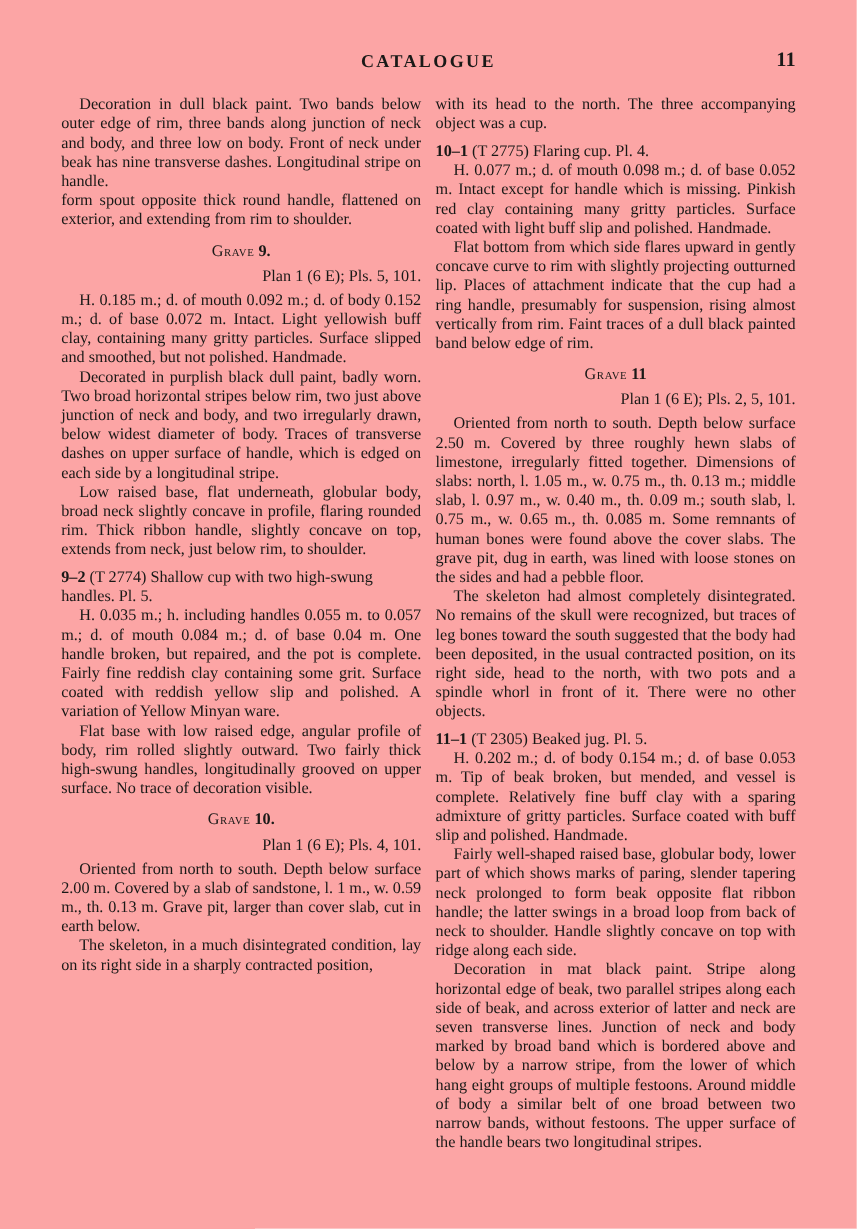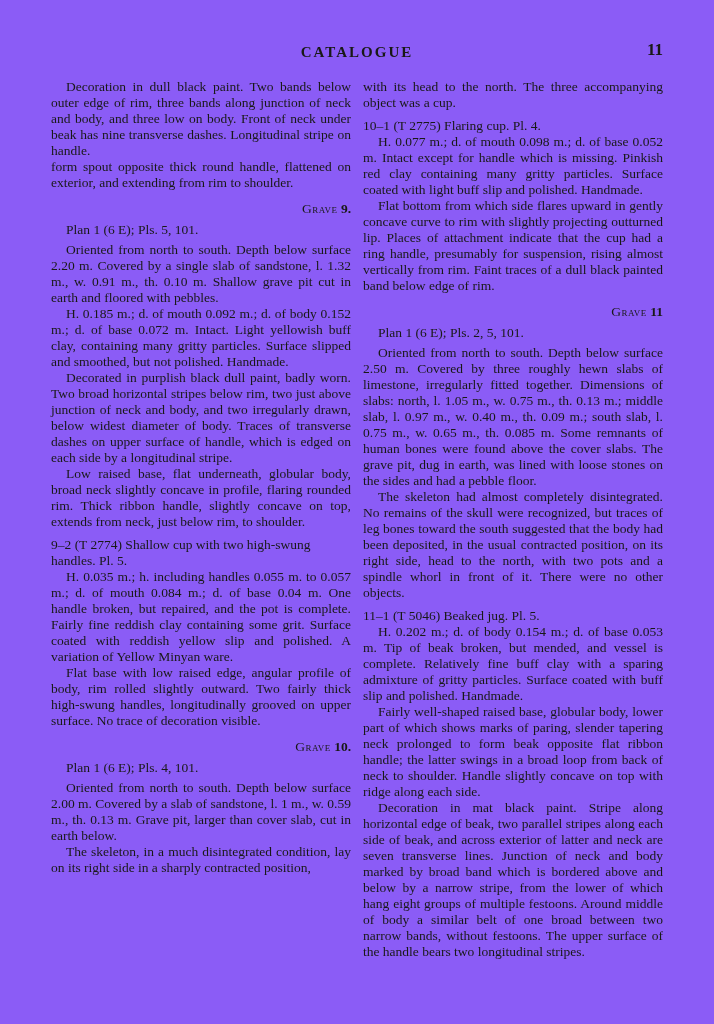--- a/index.html
+++ b/index.html
@@ -4,21 +4,21 @@
 <style>
   html, body {
     margin: 0;
     padding: 0;
     background: #fcfcfa;
   }
   .page {
     position: relative;
     width: 714px;
     height: 1024px;
-    background: #8b5cf6;
+    background: #fca5a5;
     overflow: hidden;
     color: #191917;
     font-family: "Liberation Serif", "DejaVu Serif", serif;
   }
   .content {
     width: 612px;
     margin: 0 auto;
     padding-top: 42px;
   }
   .page-header {
@@ -48,74 +48,73 @@
   .col {
     width: 300px;
     text-align: justify;
     font-size: 13.5px;
     line-height: 16px;
   }
   .para { margin: 0; }
   .para.indent { text-indent: 15px; }
   .grave-heading {
     margin: 10px 0 5px 0;
-    text-align: right;
+    text-align: center;
   }
   .grave-word {
     font-variant: small-caps;
     letter-spacing: 0.5px;
   }
   .grave-num { font-weight: bold; }
   .plan-line {
     margin: 0 0 4px 0;
     padding-left: 15px;
-    text-align: left;
+    text-align: right;
   }
   .entry-heading {
     margin: 7px 0 0 0;
     text-align: left;
   }
-  .entry-label { font-weight: normal; }
+  .entry-label { font-weight: bold; }
 </style>
 </head>
 <body>
 
 <div class="page">
   <div class="content">
     <div class="page-header">
       <div class="running-title">CATALOGUE</div>
       <div class="page-number">11</div>
     </div>
     <div class="columns">
       <div class="col" id="col-left">
           <p class="para indent">Decoration in dull black paint. Two bands below outer edge of rim, three bands along junction of neck and body, and three low on body. Front of neck under beak has nine transverse dashes. Longitudinal stripe on handle.</p>
           <p class="para">form spout opposite thick round handle, flattened on exterior, and extending from rim to shoulder.</p>
           <div class="grave-heading"><span class="grave-word">Grave</span> <span class="grave-num">9.</span></div>
           <p class="plan-line">Plan 1 (6 E); Pls. 5, 101.</p>
-          <p class="para indent">Oriented from north to south. Depth below surface 2.20 m. Covered by a single slab of sandstone, l. 1.32 m., w. 0.91 m., th. 0.10 m. Shallow grave pit cut in earth and floored with pebbles.</p>
           <p class="para indent">H. 0.185 m.; d. of mouth 0.092 m.; d. of body 0.152 m.; d. of base 0.072 m. Intact. Light yellowish buff clay, containing many gritty particles. Surface slipped and smoothed, but not polished. Handmade.</p>
           <p class="para indent">Decorated in purplish black dull paint, badly worn. Two broad horizontal stripes below rim, two just above junction of neck and body, and two irregularly drawn, below widest diameter of body. Traces of transverse dashes on upper surface of handle, which is edged on each side by a longitudinal stripe.</p>
           <p class="para indent">Low raised base, flat underneath, globular body, broad neck slightly concave in profile, flaring rounded rim. Thick ribbon handle, slightly concave on top, extends from neck, just below rim, to shoulder.</p>
           <p class="entry-heading"><span class="entry-label">9–2</span> <span>(T 2774) Shallow cup with two high-swung handles. Pl. 5.</span></p>
           <p class="para indent">H. 0.035 m.; h. including handles 0.055 m. to 0.057 m.; d. of mouth 0.084 m.; d. of base 0.04 m. One handle broken, but repaired, and the pot is complete. Fairly fine reddish clay containing some grit. Surface coated with reddish yellow slip and polished. A variation of Yellow Minyan ware.</p>
           <p class="para indent">Flat base with low raised edge, angular profile of body, rim rolled slightly outward. Two fairly thick high-swung handles, longitudinally grooved on upper surface. No trace of decoration visible.</p>
           <div class="grave-heading"><span class="grave-word">Grave</span> <span class="grave-num">10.</span></div>
           <p class="plan-line">Plan 1 (6 E); Pls. 4, 101.</p>
           <p class="para indent">Oriented from north to south. Depth below surface 2.00 m. Covered by a slab of sandstone, l. 1 m., w. 0.59 m., th. 0.13 m. Grave pit, larger than cover slab, cut in earth below.</p>
           <p class="para indent">The skeleton, in a much disintegrated condition, lay on its right side in a sharply contracted position,</p>
         </div>
       <div class="col" id="col-right">
           <p class="para">with its head to the north. The three accompanying object was a cup.</p>
           <p class="entry-heading"><span class="entry-label">10–1</span> <span>(T 2775) Flaring cup. Pl. 4.</span></p>
           <p class="para indent">H. 0.077 m.; d. of mouth 0.098 m.; d. of base 0.052 m. Intact except for handle which is missing. Pinkish red clay containing many gritty particles. Surface coated with light buff slip and polished. Handmade.</p>
           <p class="para indent">Flat bottom from which side flares upward in gently concave curve to rim with slightly projecting outturned lip. Places of attachment indicate that the cup had a ring handle, presumably for suspension, rising almost vertically from rim. Faint traces of a dull black painted band below edge of rim.</p>
           <div class="grave-heading"><span class="grave-word">Grave</span> <span class="grave-num">11</span></div>
           <p class="plan-line">Plan 1 (6 E); Pls. 2, 5, 101.</p>
           <p class="para indent">Oriented from north to south. Depth below surface 2.50 m. Covered by three roughly hewn slabs of limestone, irregularly fitted together. Dimensions of slabs: north, l. 1.05 m., w. 0.75 m., th. 0.13 m.; middle slab, l. 0.97 m., w. 0.40 m., th. 0.09 m.; south slab, l. 0.75 m., w. 0.65 m., th. 0.085 m. Some remnants of human bones were found above the cover slabs. The grave pit, dug in earth, was lined with loose stones on the sides and had a pebble floor.</p>
           <p class="para indent">The skeleton had almost completely disintegrated. No remains of the skull were recognized, but traces of leg bones toward the south suggested that the body had been deposited, in the usual contracted position, on its right side, head to the north, with two pots and a spindle whorl in front of it. There were no other objects.</p>
-          <p class="entry-heading"><span class="entry-label">11–1</span> <span>(T 5046) Beaked jug. Pl. 5.</span></p>
+          <p class="entry-heading"><span class="entry-label">11–1</span> <span>(T 2305) Beaked jug. Pl. 5.</span></p>
           <p class="para indent">H. 0.202 m.; d. of body 0.154 m.; d. of base 0.053 m. Tip of beak broken, but mended, and vessel is complete. Relatively fine buff clay with a sparing admixture of gritty particles. Surface coated with buff slip and polished. Handmade.</p>
           <p class="para indent">Fairly well-shaped raised base, globular body, lower part of which shows marks of paring, slender tapering neck prolonged to form beak opposite flat ribbon handle; the latter swings in a broad loop from back of neck to shoulder. Handle slightly concave on top with ridge along each side.</p>
           <p class="para indent">Decoration in mat black paint. Stripe along horizontal edge of beak, two parallel stripes along each side of beak, and across exterior of latter and neck are seven transverse lines. Junction of neck and body marked by broad band which is bordered above and below by a narrow stripe, from the lower of which hang eight groups of multiple festoons. Around middle of body a similar belt of one broad between two narrow bands, without festoons. The upper surface of the handle bears two longitudinal stripes.</p>
         </div>
     </div>
   </div>
 </div>
 
 </body></html>

